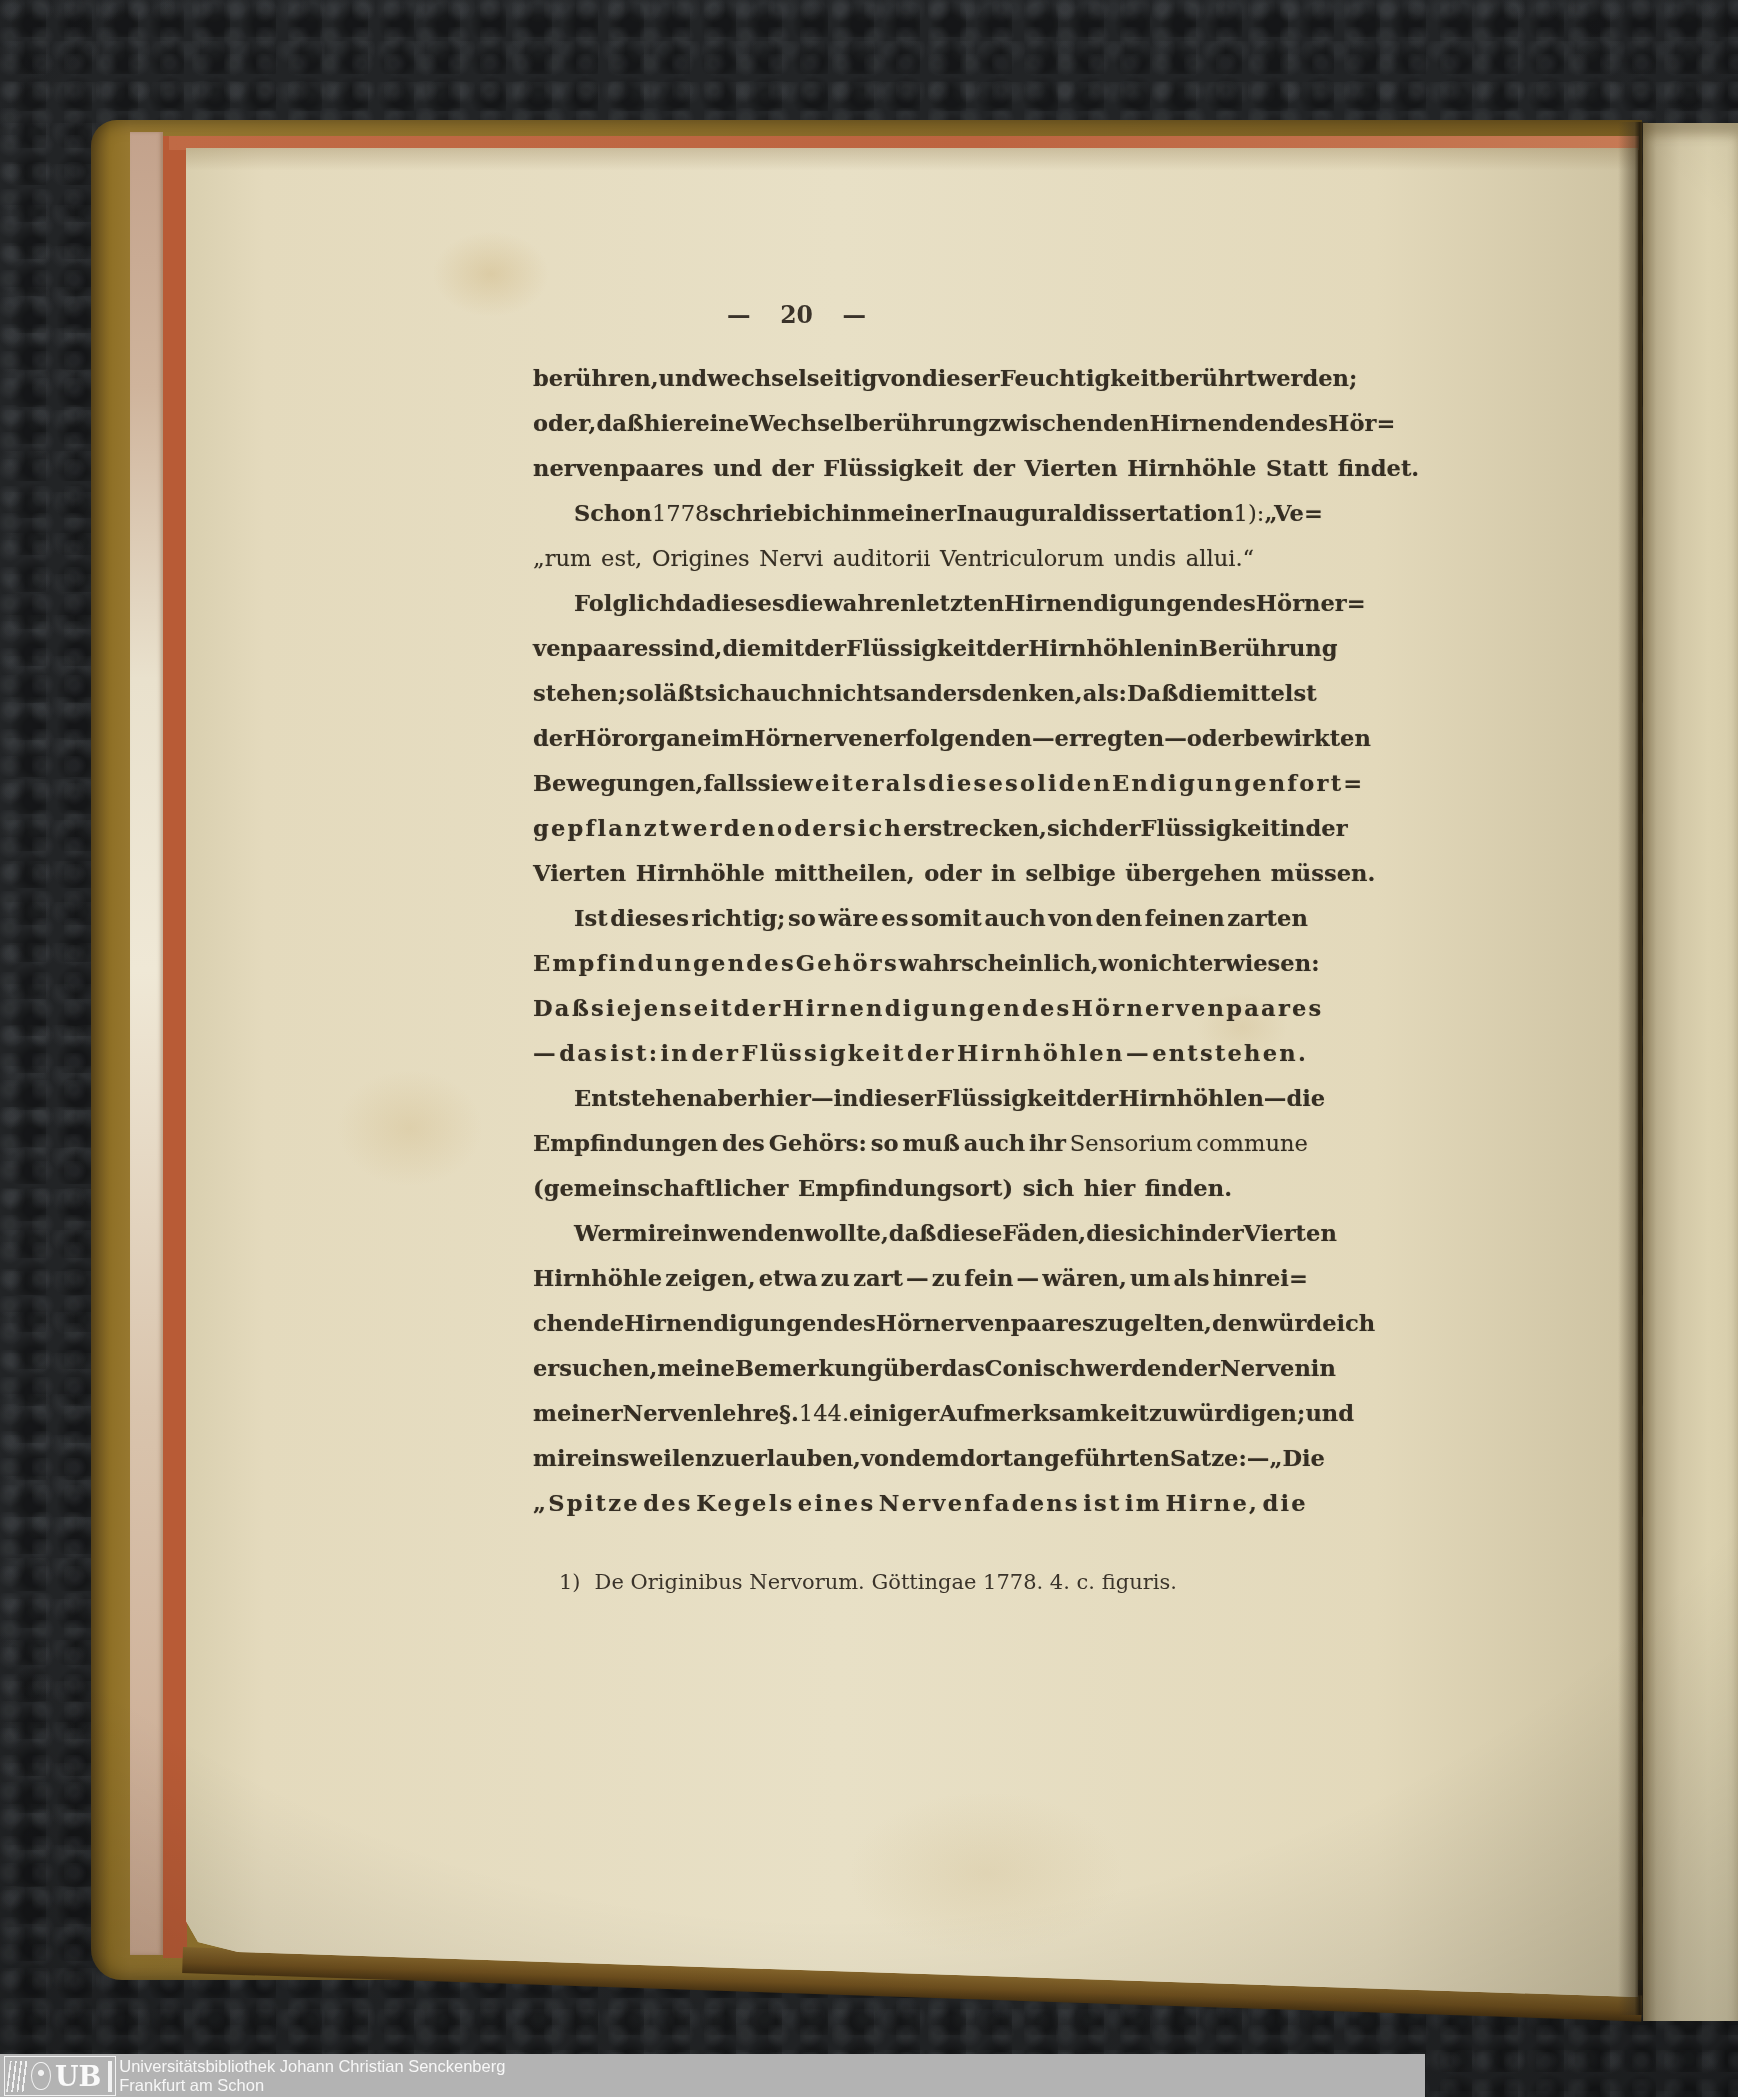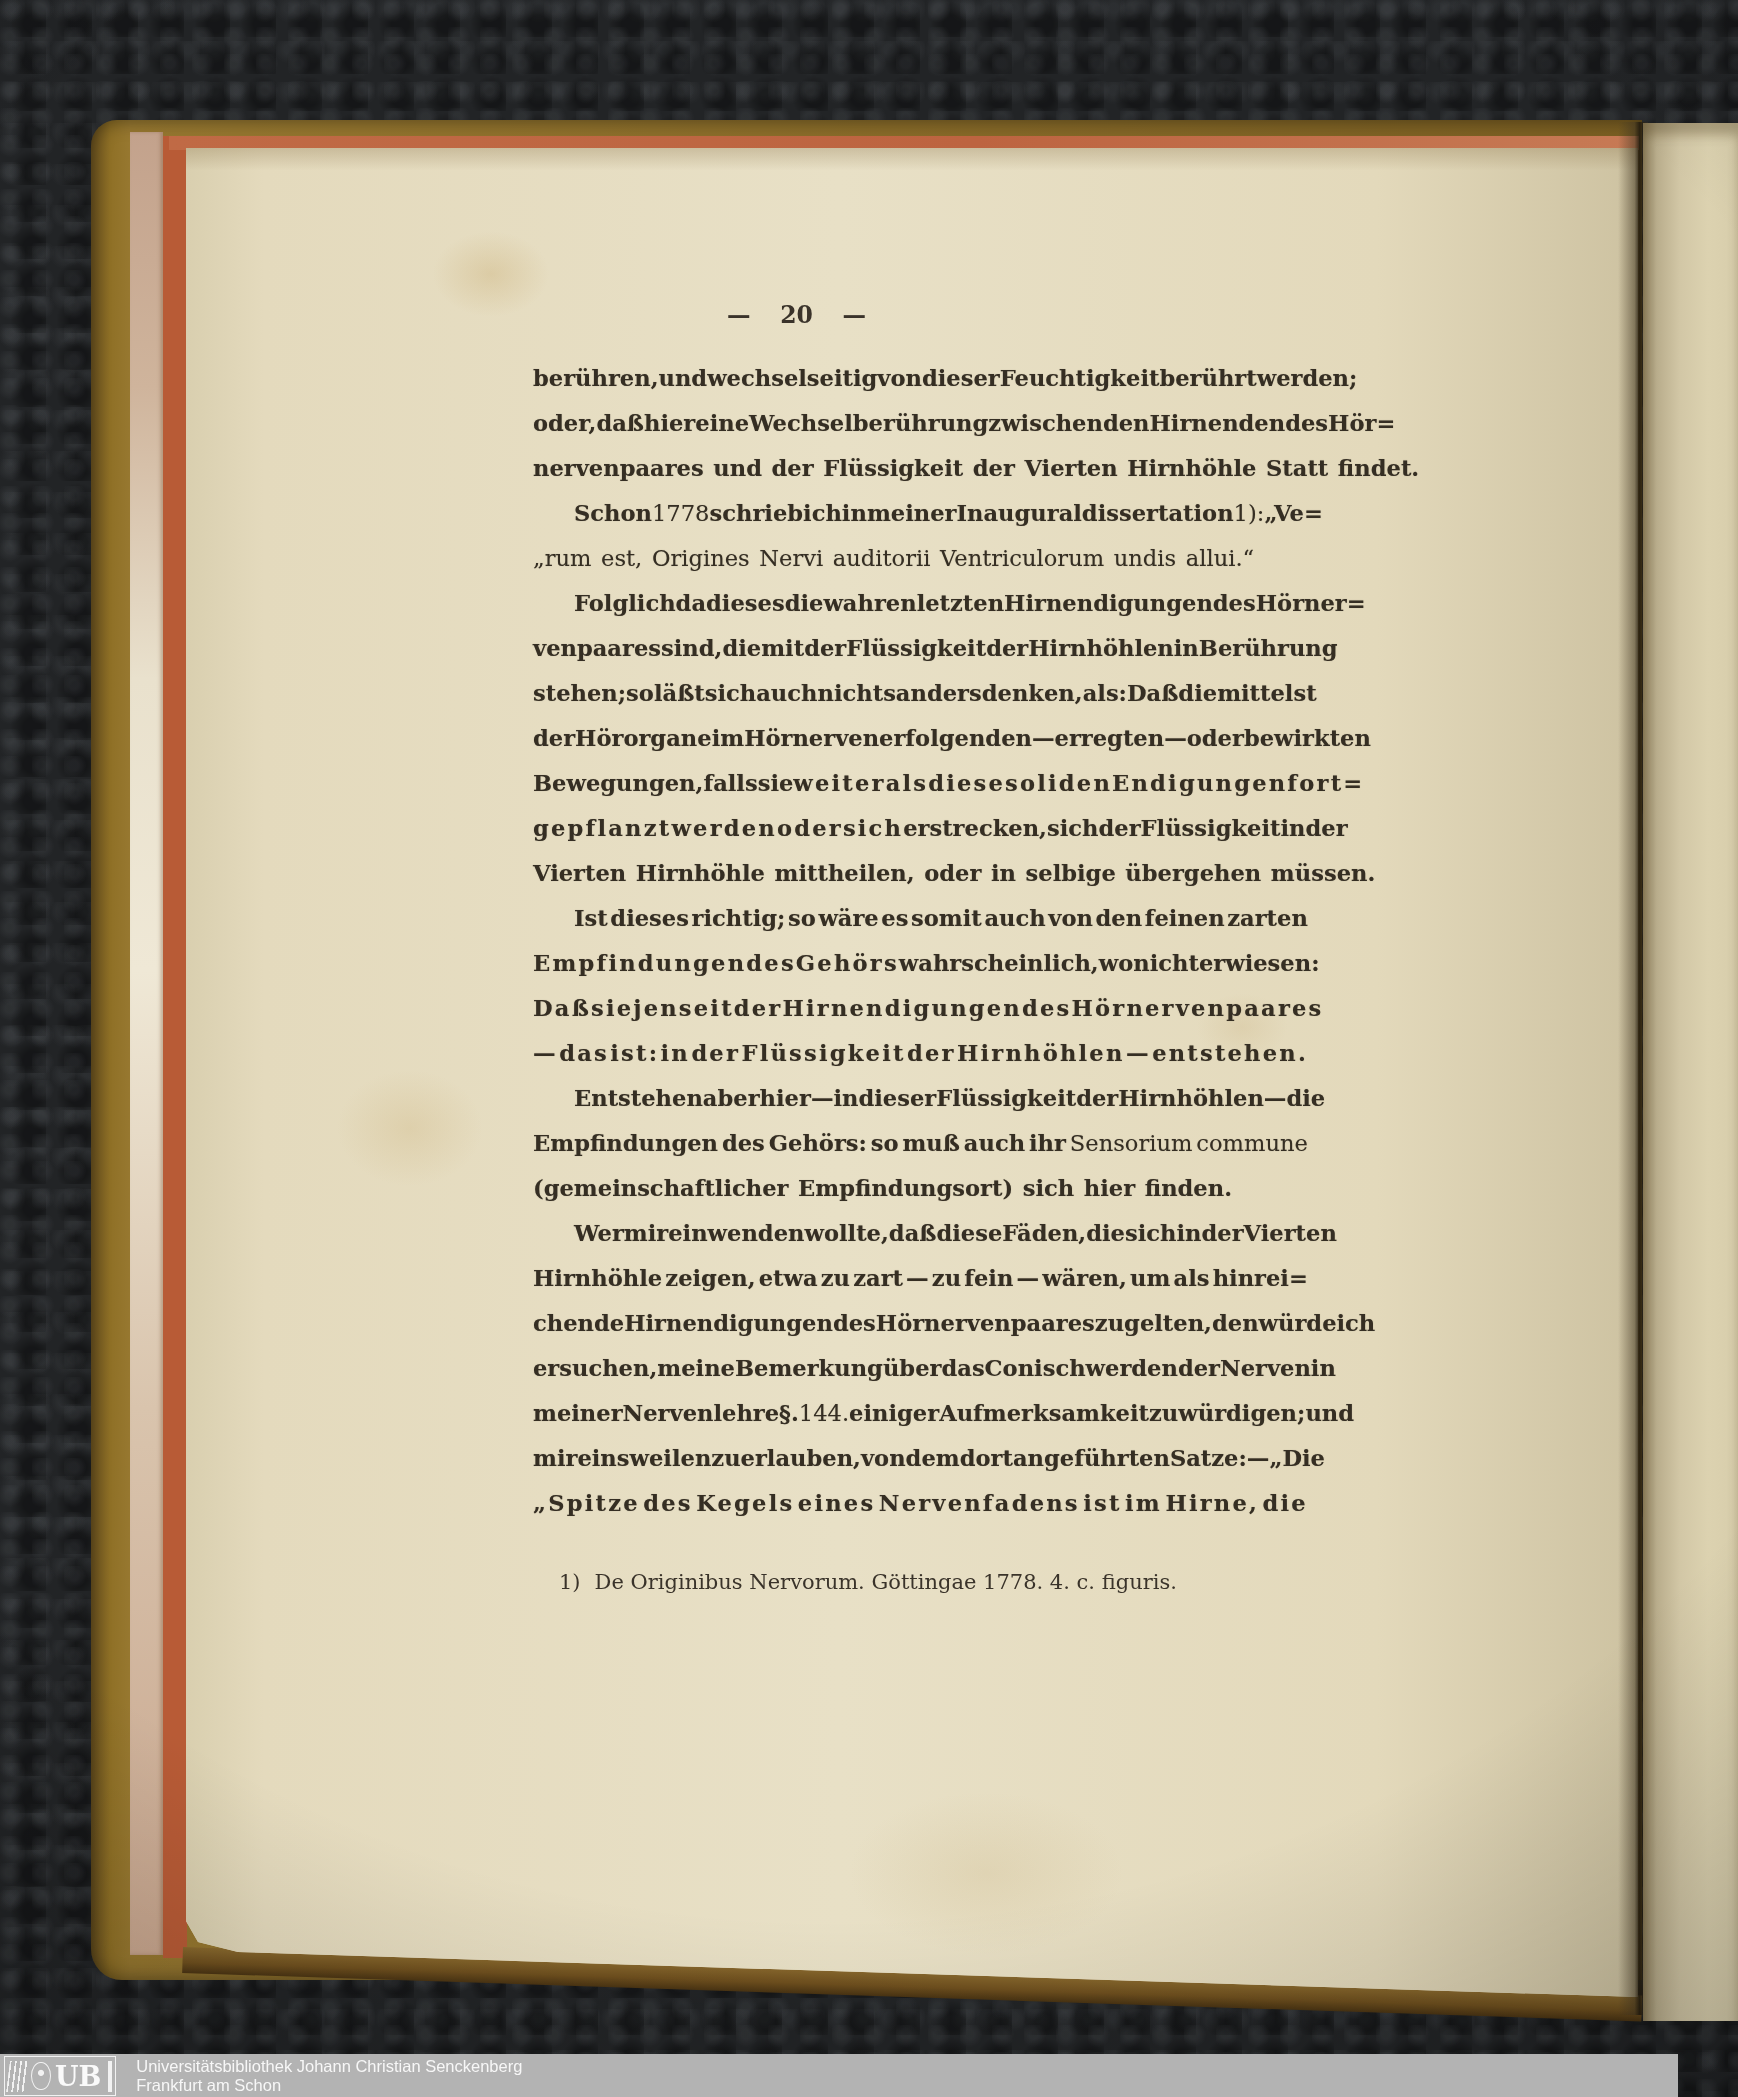--- a/index.html
+++ b/index.html
@@ -57,31 +57,31 @@
   .tl.just{justify-content:space-between;}
   .tl:not(.just){gap:9.6px;}
   .tl.ind{padding-left:41px;}
   .tl span.sp{letter-spacing:2.2px;}
   .tl span.lat{font-weight:400;}
   .footnote{position:absolute;left:559px;top:1568px;height:29.5px;line-height:29.5px;
     color:#3a332a;font-size:21px;font-weight:400;}
   .footnote .fn-marker{margin-right:14px;}
 
   
-  .footerbar{position:absolute;left:0;top:2054px;width:1678px;height:44px;background:#b3b3b3;
+  .footerbar{position:absolute;left:0;top:2054px;width:1425px;height:44px;background:#b3b3b3;
     display:flex;align-items:center;font-family:"Liberation Sans",sans-serif;}
   .logo-box{box-sizing:border-box;margin-left:3.5px;height:40px;border:1.7px solid #f2f2f2;
     display:flex;align-items:center;gap:4.3px;padding:1.7px 3.5px 1.7px 3.5px;}
   .pages-icon{width:19px;height:31px;transform:skewX(-7deg);
     background:repeating-linear-gradient(90deg,#f2f2f2 0 1.7px,transparent 1.7px 5.2px);}
   .portrait-icon{width:17.4px;height:26px;border:1.7px solid #f2f2f2;border-radius:50%;
     background:radial-gradient(circle at 50% 38%, #f2f2f2 0 2.6px, transparent 3.5px);}
   .logo-ub{color:#fafafa;font-family:"DejaVu Serif",serif;font-weight:bold;font-size:27px;line-height:27px;}
   .logo-rule{width:3.5px;height:31px;background:#f2f2f2;margin-left:2.6px;}
-  .footer-text{margin-left:20px;color:#f7f7f7;font-size:16.5px;line-height:19px;}
+  .footer-text{margin-left:3px;color:#f7f7f7;font-size:16.5px;line-height:19px;}
 </style>
 </head>
 <body>
 
 <div class="scene">
 
   <div class="cover-edge"></div>
   <div class="edge-paper"></div>
   <div class="edge-red"></div>
   <div class="edge-red-top"></div>

